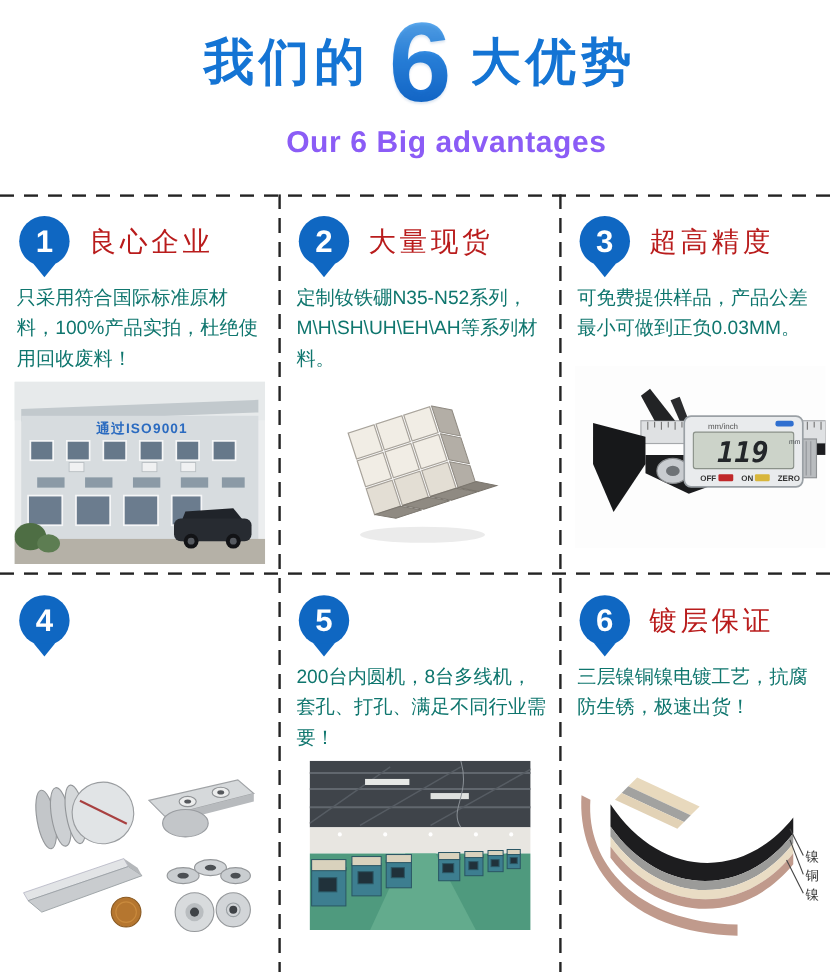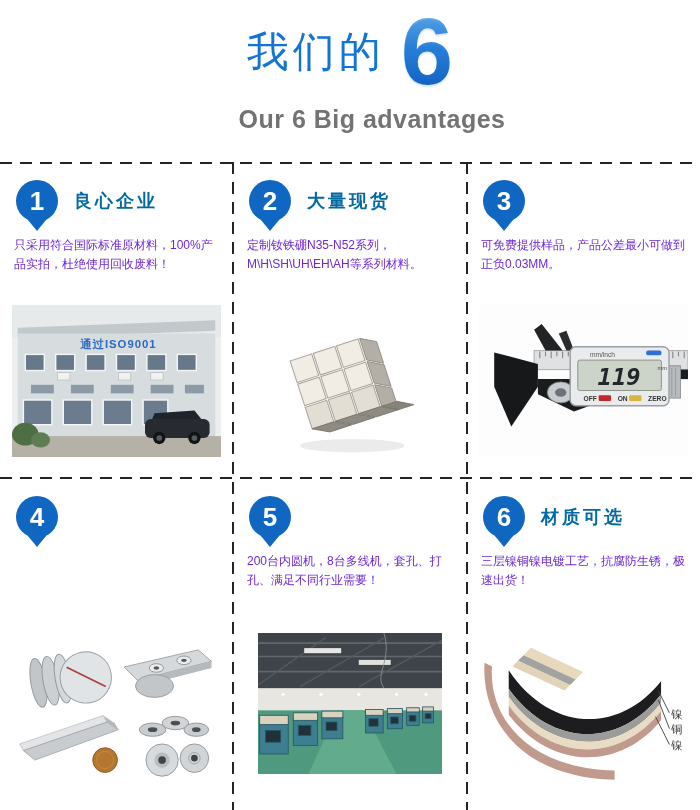--- a/index.html
+++ b/index.html
@@ -2,58 +2,59 @@
 <html><head>
 <meta charset="utf-8">
 <style>
   html,body{margin:0;padding:0;background:#ffffff;}
   body{width:700px;font-family:"Liberation Sans","DejaVu Sans",sans-serif;}
   .page{width:700px;height:810px;background:#fff;overflow:hidden;}
 
   
   .header{height:162px;box-sizing:border-box;display:flex;flex-direction:column;align-items:center;justify-content:flex-start;padding-top:10px;}
   .title-row{display:flex;align-items:center;gap:16px;}
-  .title-cn{font-size:42px;font-weight:400;color:#1474d4;letter-spacing:4px;}
+  .title-cn{font-size:42px;font-weight:700;color:#1474d4;letter-spacing:4px;}
   .title-six{font-size:94px;line-height:0.9;font-weight:700;
     background:linear-gradient(180deg,#6ab4f2 0%,#2c86e0 45%,#0d61c6 100%);
     -webkit-background-clip:text;background-clip:text;color:transparent;
     text-shadow:0 2px 2px rgba(13,80,160,0.15);}
-  .subtitle{margin-top:10px;font-size:25px;font-weight:700;color:#737373;letter-spacing:0.5px;margin-left:44px;}
+  .subtitle{margin-top:10px;font-size:25px;font-weight:700;color:#8b5cf6;letter-spacing:0.5px;margin-left:44px;}
 
   
   .grid{position:relative;width:700px;height:648px;display:grid;
     grid-template-columns:233px 234px 233px;grid-template-rows:316px 332px;}
   .dash-h{position:absolute;left:0;right:0;height:2px;
     background:repeating-linear-gradient(90deg,#242424 0 12px,transparent 12px 20px);z-index:5;}
   .dash-v{position:absolute;top:0;bottom:0;width:2px;
     background:repeating-linear-gradient(180deg,#242424 0 12px,transparent 12px 20px);z-index:5;}
 
   
   .card{box-sizing:border-box;display:flex;flex-direction:column;padding:14px 12px 10px 12px;overflow:hidden;}
   .card-head{display:flex;align-items:center;gap:16px;margin:4px 0 14px 4px;}
   .badge{position:relative;width:42px;height:42px;border-radius:50%;background:#0f67c2;
     display:flex;align-items:center;justify-content:center;flex:none;}
   .badge::after{content:"";position:absolute;bottom:-9px;left:50%;transform:translateX(-50%);
     border-left:9px solid transparent;border-right:9px solid transparent;border-top:11px solid #0f67c2;}
   .badge span{color:#fff;font-size:26px;font-weight:700;}
-  .card-title{font-size:18px;font-weight:700;color:#0369a1;letter-spacing:3px;white-space:nowrap;}
-  .card-body{margin:0 0 6px 2px;font-size:12px;line-height:1.58;color:#6d28d9;}
+  .card-title{font-size:23px;font-weight:400;color:#b91c1c;letter-spacing:3px;white-space:nowrap;}
+  .card-body{margin:0 0 6px 2px;font-size:16px;line-height:1.58;color:#0f766e;}
   .card-img{margin-top:auto;margin-bottom:11px;}
   .card-img svg{display:block;width:100%;height:auto;}
   .inset{width:88%;margin-left:auto;margin-right:auto;}
 </style>
 </head>
 <body>
 
 <div class="page">
 
   <div class="header">
     <div class="title-row">
       <span class="title-cn">我们的</span>
       <span class="title-six">6</span>
+      <span class="title-cn">大优势</span>
     </div>
     <div class="subtitle">Our 6 Big advantages</div>
   </div>
 
   <div class="grid">
     <div class="dash-h" style="top:0;"></div>
     <div class="dash-h" style="top:315px;"></div>
     <div class="dash-v" style="left:232px;"></div>
     <div class="dash-v" style="left:466px;"></div>
 
@@ -149,20 +150,21 @@
           </g>
         </svg>
       </div>
     </div>
 
     <div class="card">
       <div class="card-head">
         <div class="badge">
             <span>3</span>
           </div>
+        <div class="card-title">超高精度</div>
       </div>
       <p class="card-body">可免费提供样品，产品公差最小可做到正负0.03MM。</p>
       <div class="card-img">
         <svg viewBox="0 0 220 160" xmlns="http://www.w3.org/2000/svg">
           <rect x="0" y="0" width="220" height="160" fill="#fdfdfd"></rect>
           <rect x="58" y="48" width="162" height="20" fill="#dfe1e3" stroke="#a5a8ab" stroke-width="1"></rect>
           <path d="M64 49 v7 M70 49 v5 M76 49 v7 M82 49 v5 M88 49 v7 M94 49 v5 M204 49 v7 M210 49 v5 M216 49 v7" stroke="#777" stroke-width="1" fill="none"></path>
           <rect x="196" y="68" width="24" height="10" fill="#1c1d20"></rect>
           <polygon points="58,26 70,48 88,48 66,20" fill="#222325"></polygon>
           <polygon points="84,30 92,48 100,48 92,27" fill="#2b2c2e"></polygon>
@@ -296,21 +298,21 @@
           </g>
         </svg>
       </div>
     </div>
 
     <div class="card">
       <div class="card-head">
         <div class="badge">
             <span>6</span>
           </div>
-        <div class="card-title">材质可选</div>
+        <div class="card-title">镀层保证</div>
       </div>
       <p class="card-body">三层镍铜镍电镀工艺，抗腐防生锈，极速出货！</p>
       <div class="card-img">
         <svg viewBox="0 0 225 168" xmlns="http://www.w3.org/2000/svg">
           <rect x="0" y="0" width="225" height="168" fill="#ffffff"></rect>
           <path d="M14,36 C10,92 54,146 146,148 L146,158 C46,156 2,94 6,32 Z" fill="#c09a8c"></path>
           <polygon points="56,16 112,42 104,50 48,24" fill="#e8d9bd"></polygon>
           <polygon points="48,24 104,50 98,56 42,30" fill="#a2a2a0"></polygon>
           <polygon points="42,30 98,56 92,62 36,36" fill="#e2d2b6"></polygon>
           <path d="M32,40 C76,106 150,110 196,52 L196,66 C150,126 76,122 32,60 Z" fill="#1d1d1f"></path>

